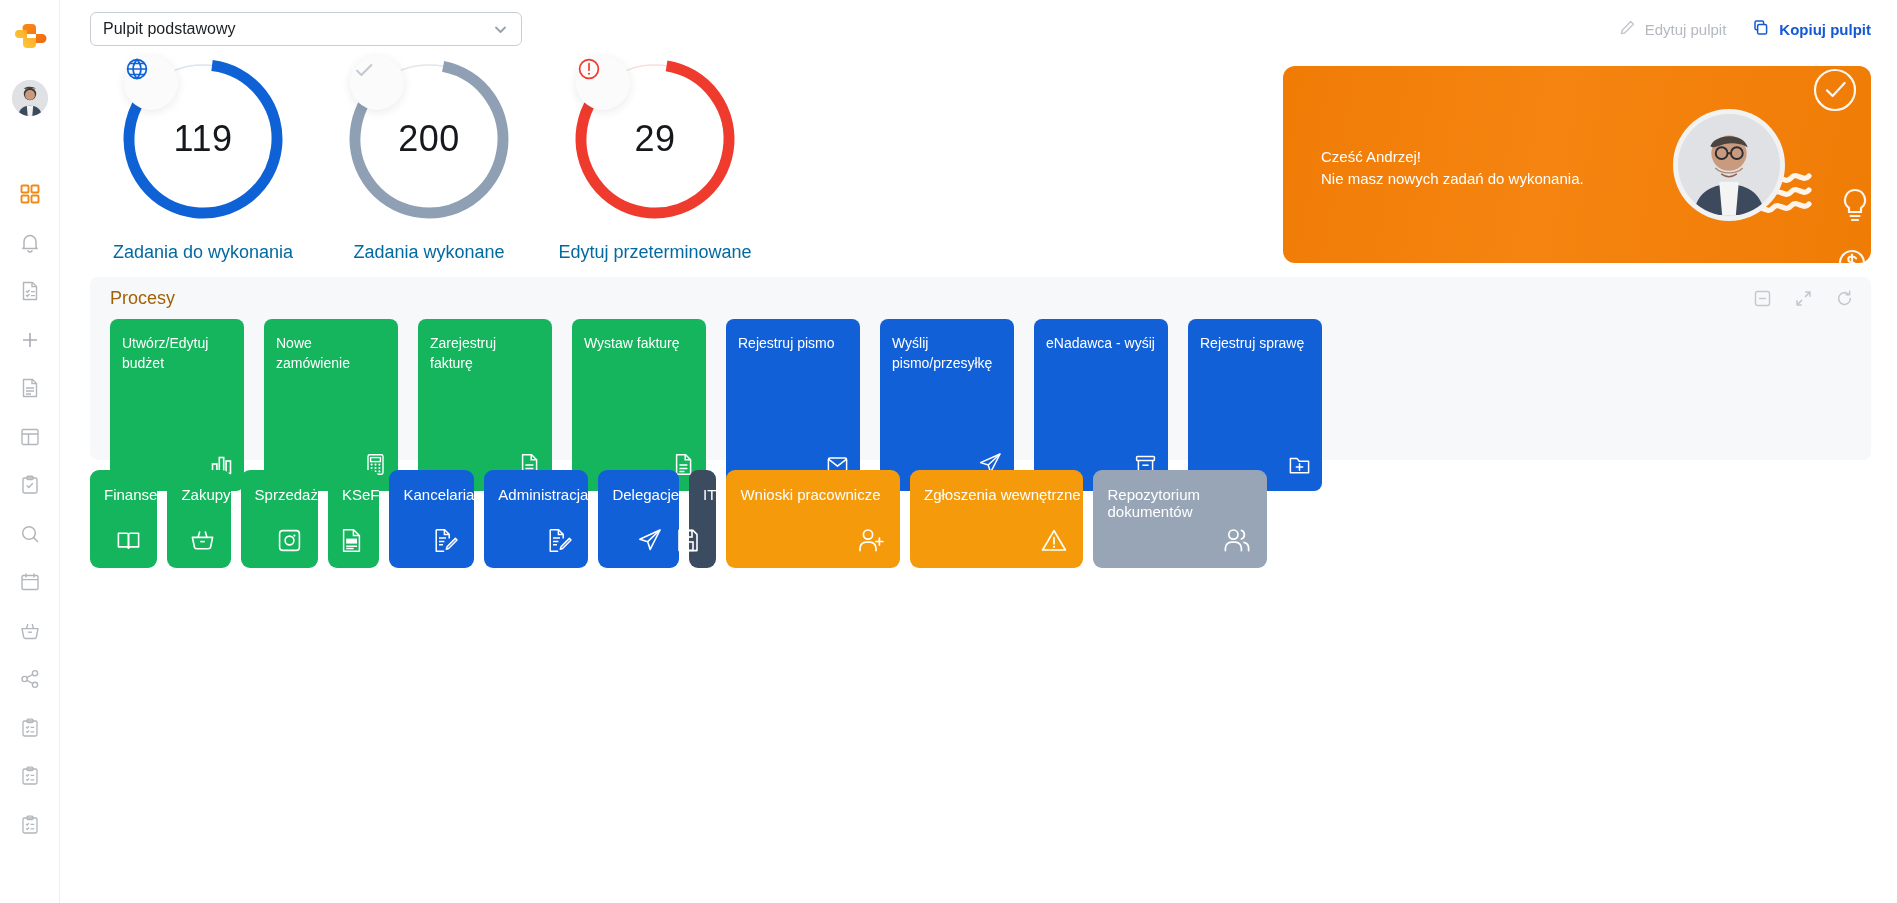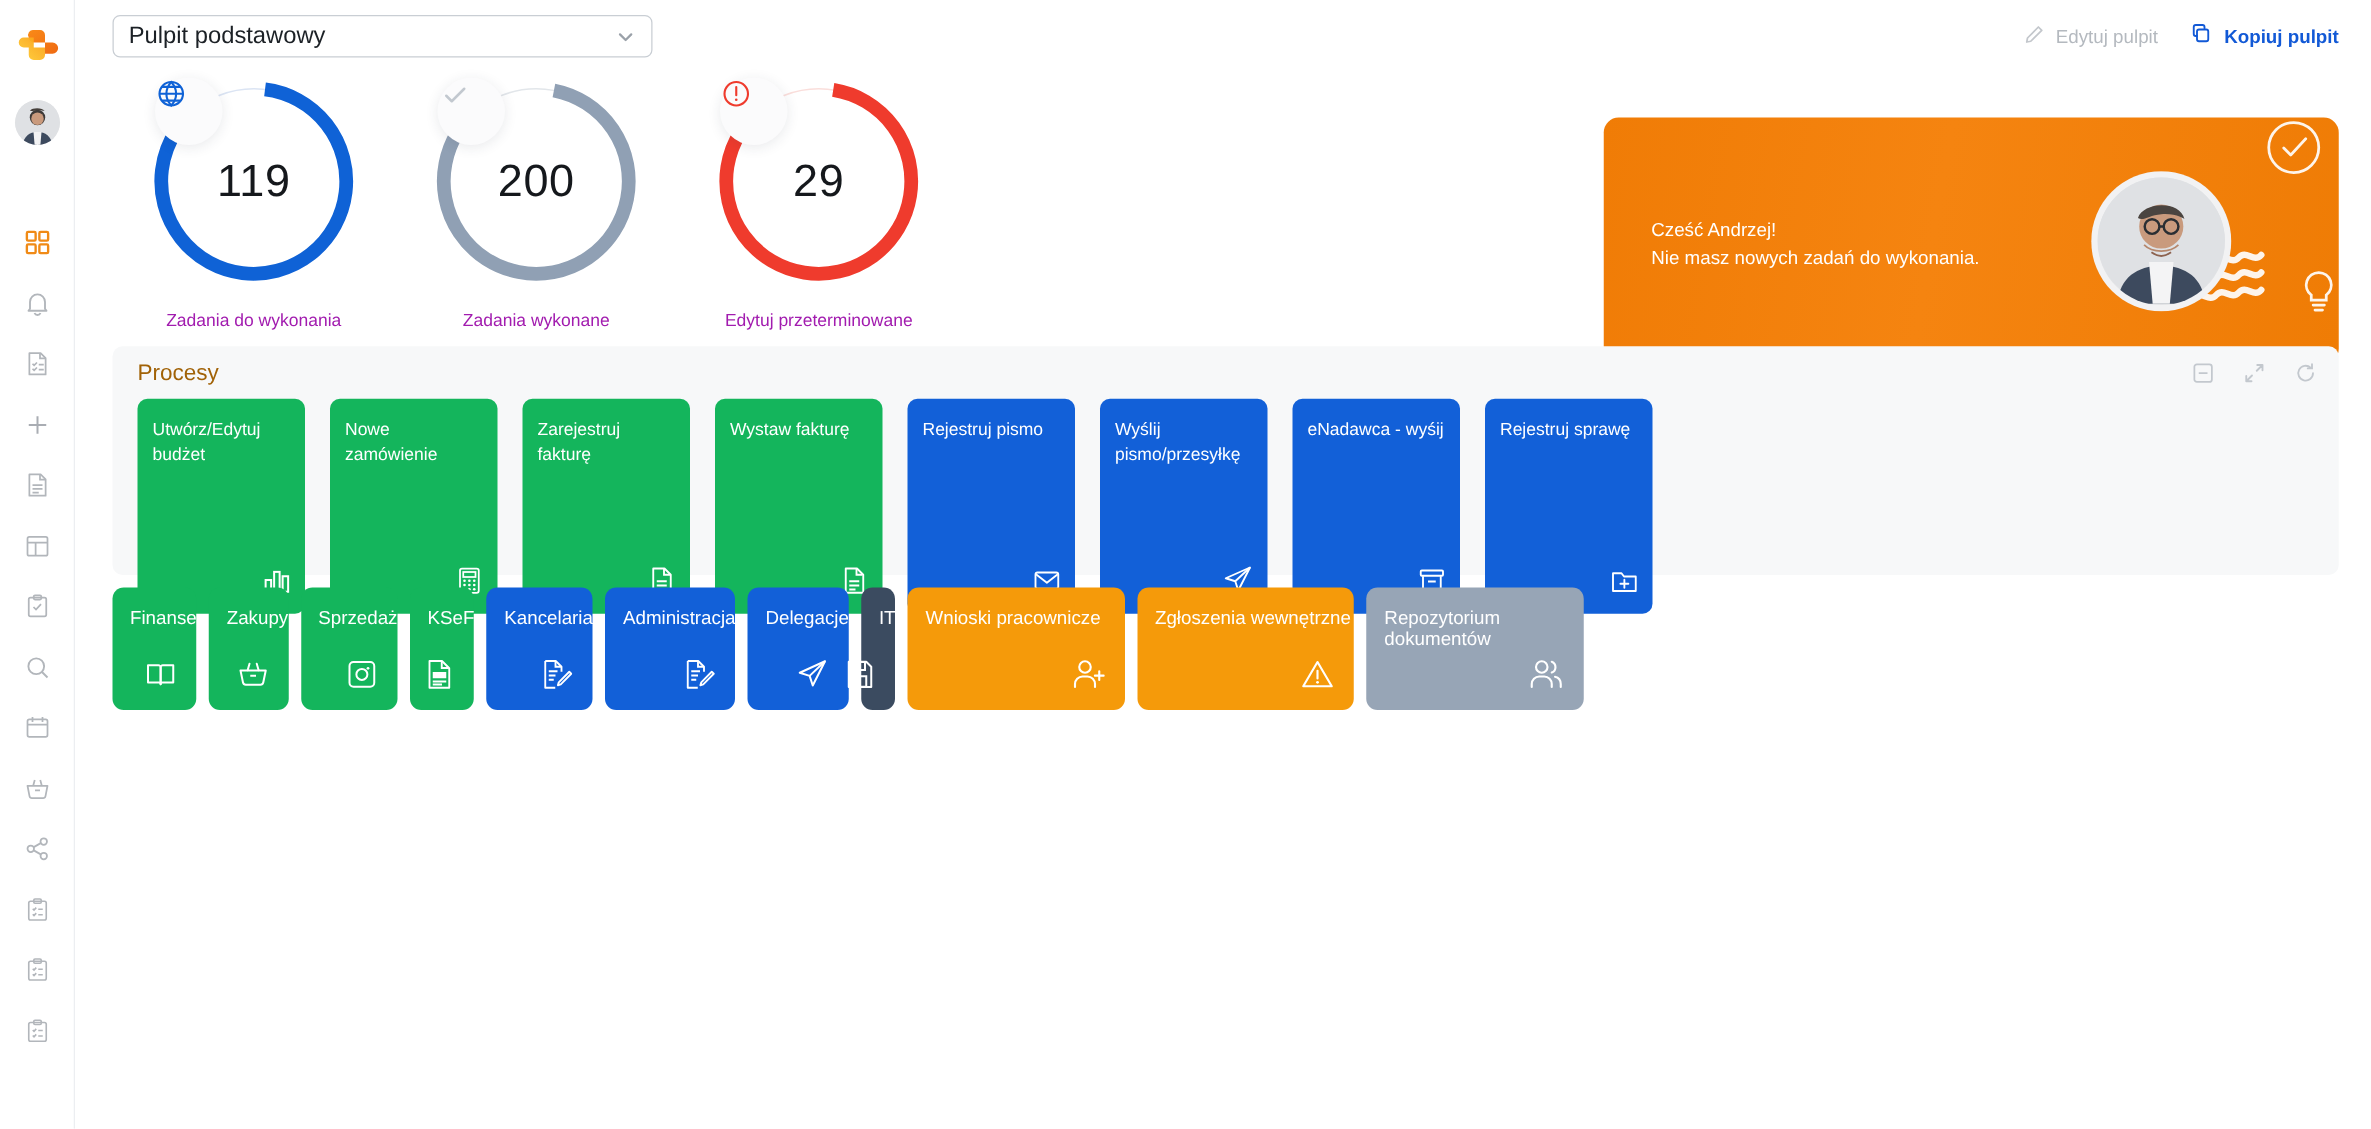--- a/index.html
+++ b/index.html
@@ -38,47 +38,47 @@
 
   
   .topbar {
     height: 58px; display:flex; align-items:center;
     padding: 0 26px 0 30px;
   }
   .dash-select {
     width: 432px; height: 34px;
     border: 1px solid #c9ced4; border-radius: 6px;
     background: #fff; display:flex; align-items:center;
-    padding: 0 12px; font-size: 19px; color: #1c2126; cursor:pointer;
+    padding: 0 12px; font-size: 16px; color: #1c2126; cursor:pointer;
     justify-content: space-between;
   }
   .dash-select .chev { color:#9aa1a9; display:flex; }
   .topbar-actions { margin-left:auto; display:flex; align-items:center; gap: 26px; }
   .tb-btn { display:flex; align-items:center; gap: 9px; font-size:15px; cursor:pointer; }
   .tb-btn.disabled { color:#b4b9bf; }
   .tb-btn.active { color:#1259d6; font-weight:600; }
 
   
-  .row-kpi { display:flex; align-items:flex-start; padding: 0 26px 0 30px; height: 205px; }
+  .row-kpi { display:flex; align-items:flex-end; padding: 0 26px 0 30px; height: 205px; }
   .kpis { display:flex; gap: 0px; }
   .kpi { width: 226px; display:flex; flex-direction:column; align-items:center; position:relative; }
   .kpi-ring { position:relative; width: 174px; height: 174px; }
   .kpi-ring svg { position:absolute; top:0; left:0; }
   .kpi-value {
     position:absolute; inset:0; display:flex; align-items:center; justify-content:center;
     font-size: 36px; color:#15181c; font-weight:400; letter-spacing:0.5px;
   }
   .kpi-badge {
     position:absolute; left: 8px; top: 4px;
     width: 54px; height: 54px; border-radius: 50%;
     background:#fbfbfc; box-shadow: 0 2px 10px rgba(40,50,70,.10);
     display:flex; align-items:center; justify-content:center;
     z-index: 3;
   }
-  .kpi-label { margin-top: 16px; font-size: 14px; color:#a21caf; }
+  .kpi-label { margin-top: 16px; font-size: 18px; color:#0369a1; }
 
   .welcome {
     margin-left: auto; margin-top: 36px;
     width: 588px; height: 197px; border-radius: 12px;
     background: linear-gradient(100deg,#f07c06 0%, #f58410 45%, #ef7c05 100%);
     position: relative; overflow: hidden; flex: 0 0 588px;
   }
   .welcome-text { position:absolute; left: 38px; top: 80px; color:#fff; font-size:15px; line-height: 1.45; }
   .welcome-avatar {
     position:absolute; right: 86px; top: 43px;

